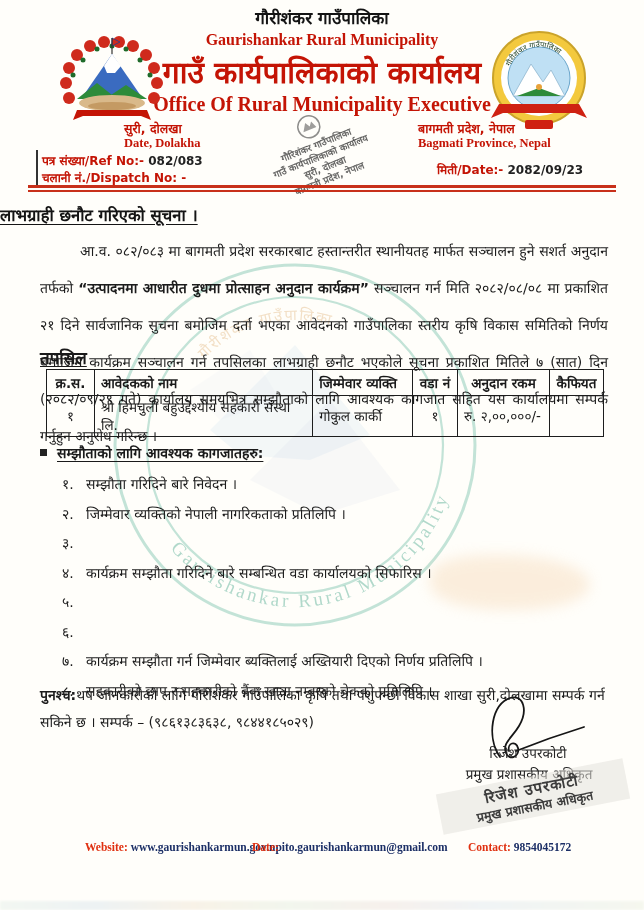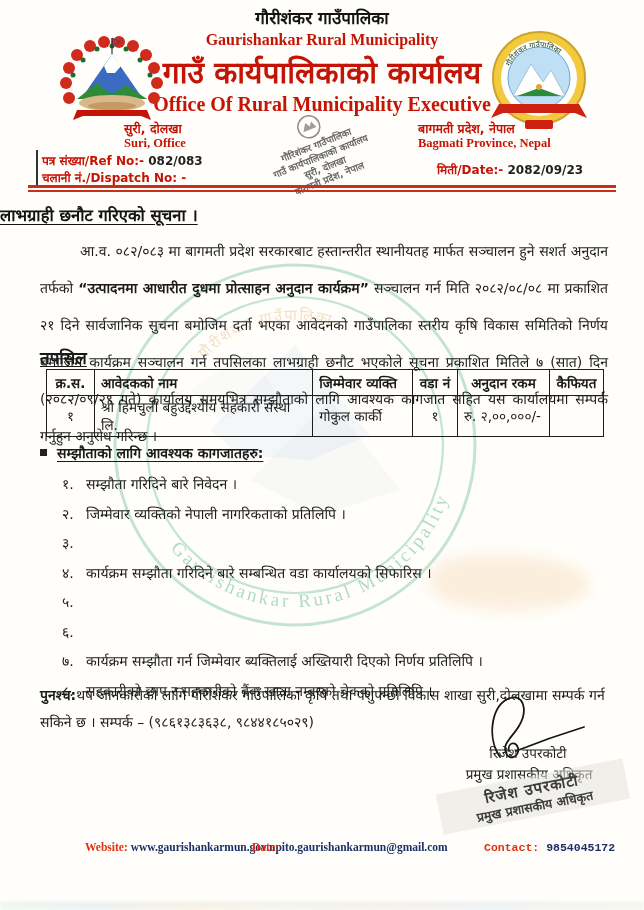--- a/index.html
+++ b/index.html
@@ -99,21 +99,21 @@
     color:#3c3c3c; font-weight:bold;
   }
   .sig-stamp .l1 { font-size:15px; letter-spacing:1px; }
   .sig-stamp .l2 { font-size:12.5px; }
 
   
   .footer { position:absolute; top:841px; left:0; width:100%; font-size:11.5px; font-weight:bold; }
   .footer .item { position:absolute; white-space:nowrap; }
   .footer .f-web   { left:85px; }
   .footer .f-email { left:252px; }
-  .footer .f-contact { left:484px;font-family:Liberation Mono, monospace; }
+  .footer .f-contact { left:468px; }
   .footer .lbl { color:#e03010; }
   .footer .val { color:#1c2f66; font-weight:bold; }
 
   .scan-strip {
     position:absolute; left:0; bottom:0; width:100%; height:9px;
     background:linear-gradient(90deg,#e9f2ec,#dfe9ef 15%,#f3ead9 30%,#e8f0e4 45%,#f0e6e2 60%,#e4ecf2 75%,#eef2e6 100%);
     opacity:.55; filter:blur(1px);
   }
 
   
@@ -204,21 +204,21 @@
     </text>
     <polygon points="30,66 48,34 60,52 68,40 82,66" fill="#ffffff" stroke="#8fb6cf" stroke-width="0.8"></polygon>
     <polygon points="34,66 56,58 78,66" fill="#2e8b3a"></polygon>
     <circle cx="56" cy="57" r="3" fill="#e8a23a"></circle>
     <path d="M16 74 L96 74 L104 88 L92 83 L20 83 L8 88 Z" fill="#cf2112"></path>
     <rect x="42" y="90" width="28" height="9" rx="2" fill="#cf2112"></rect>
   </svg>
 
   <div class="addr addr-left">
     <div>सुरी, दोलखा</div>
-    <div class="serif">Suri, Office</div>
+    <div class="serif">Date, Dolakha</div>
   </div>
   <div class="addr addr-right">
     <div>बागमती प्रदेश, नेपाल</div>
     <div class="serif">Bagmati Province, Nepal</div>
   </div>
 
   <div class="margin-tick"></div>
   <div class="refline ref">
     <span>पत्र संख्या/Ref No:-</span>
     <span class="val">082/083</span>

